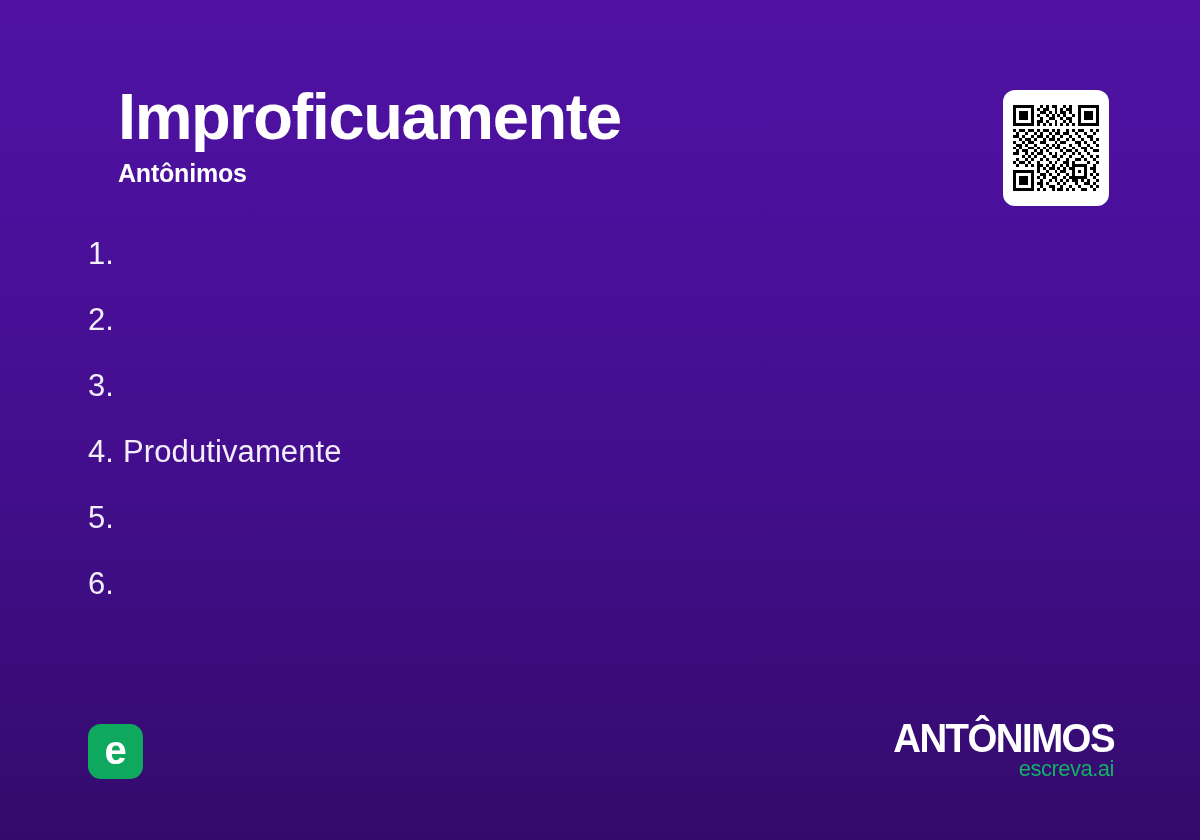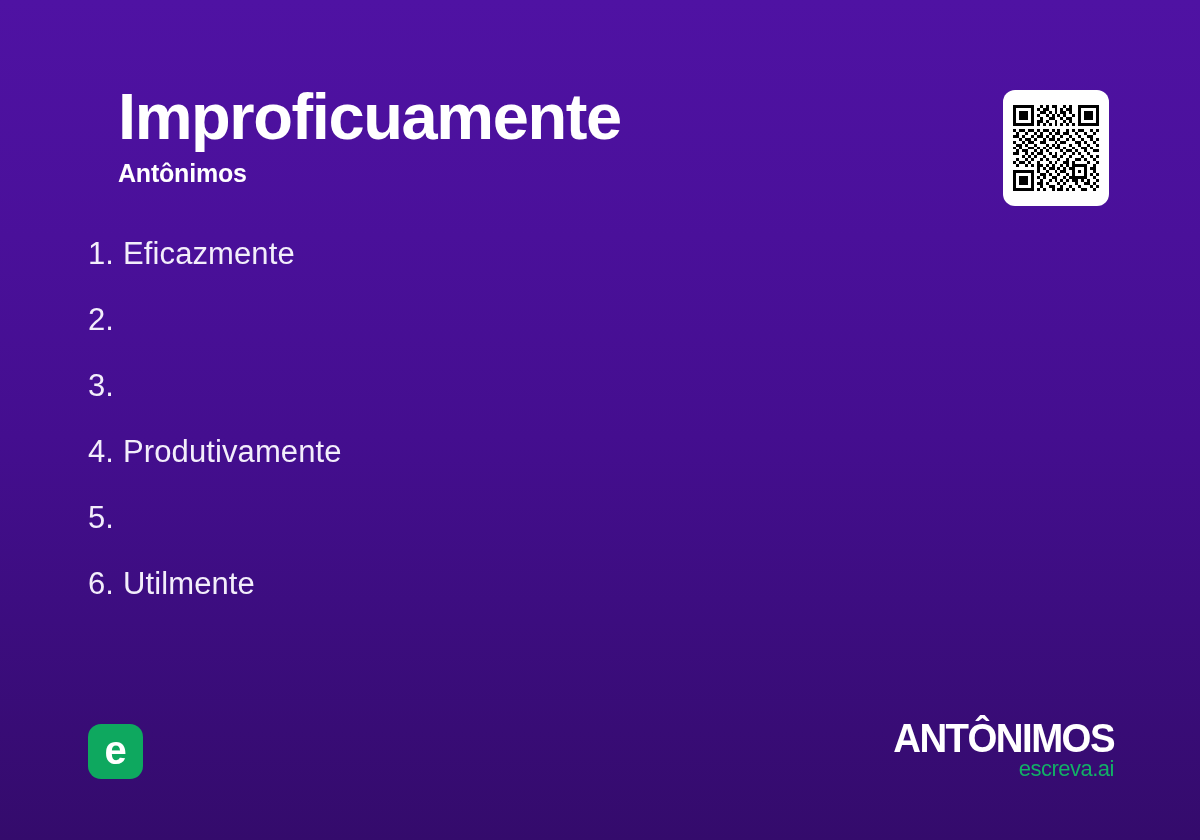--- a/index.html
+++ b/index.html
@@ -406,38 +406,36 @@
         <rect x="20" y="28" width="1" height="1"></rect>
           <rect x="23" y="28" width="2" height="1"></rect>
         <rect x="27" y="28" width="1" height="1"></rect>
       </g>
     </svg>
   </div>
 
   <ol class="word-list">
     <li class="word-item">
       <span class="word-index">1.</span>
-      <span class="word-text">Eficazmente</span>
     </li>
     <li class="word-item">
       <span class="word-index">2.</span>
     </li>
     <li class="word-item">
       <span class="word-index">3.</span>
     </li>
     <li class="word-item">
       <span class="word-index">4.</span>
       <span class="word-text">Produtivamente</span>
     </li>
     <li class="word-item">
       <span class="word-index">5.</span>
     </li>
     <li class="word-item">
       <span class="word-index">6.</span>
-      <span class="word-text">Utilmente</span>
     </li>
   </ol>
 
   <div class="e-badge">
     <span class="e-badge-letter">e</span>
   </div>
 
   <div class="brand">
     <div class="brand-name">ANTÔNIMOS</div>
     <div class="brand-sub">escreva.ai</div>

